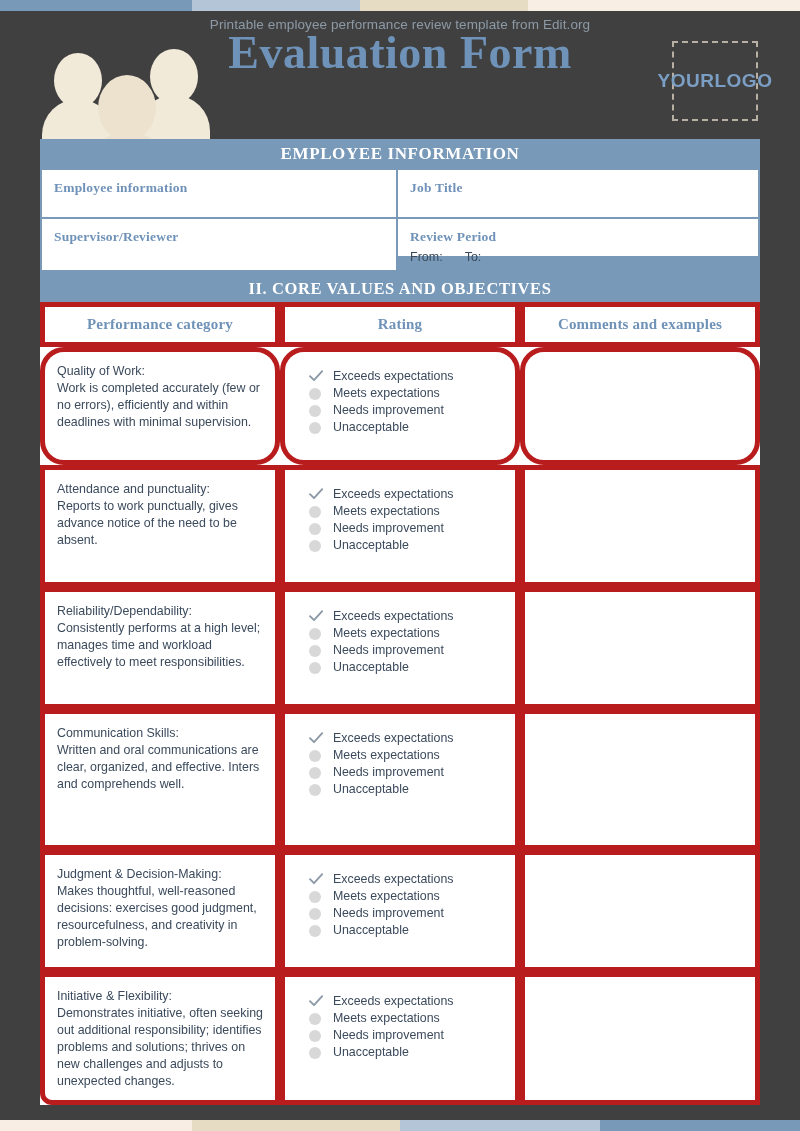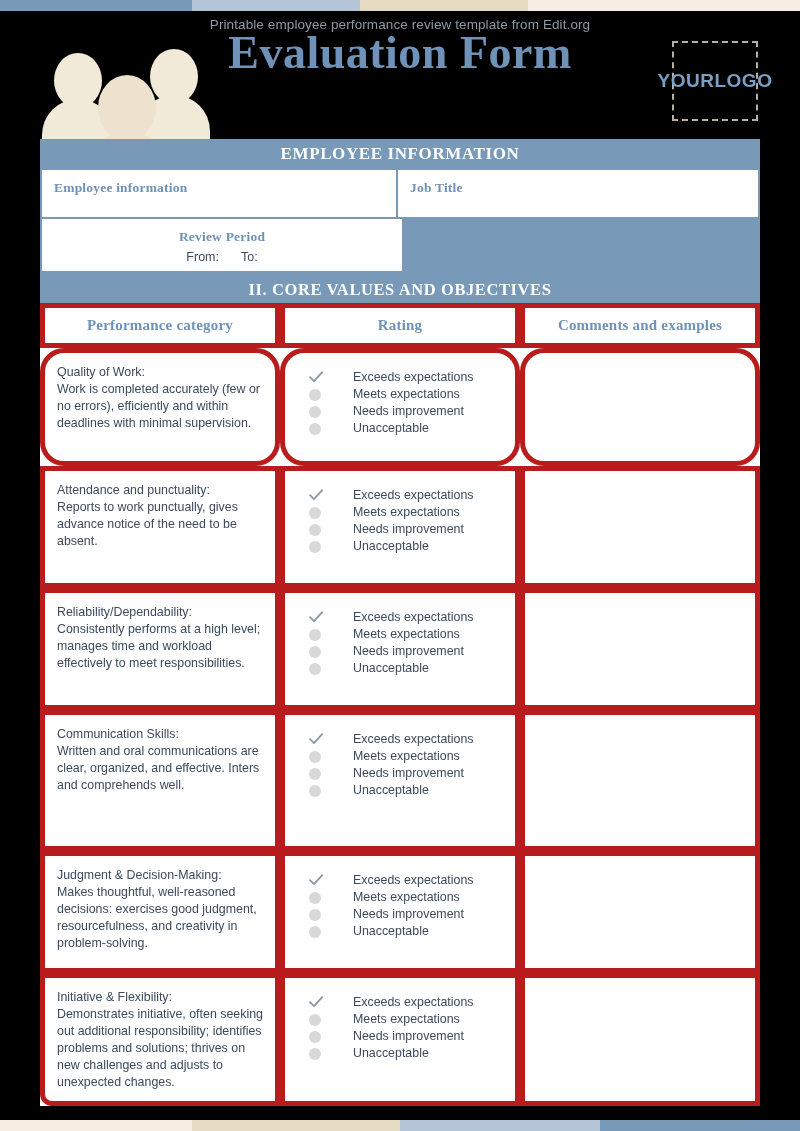--- a/index.html
+++ b/index.html
@@ -27,21 +27,21 @@
   .edge-bar.bottom { bottom: 0; }
   .edge-seg { height: 100%; }
 
   
   .page {
     position: absolute;
     top: 11px;
     left: 0;
     width: 800px;
     height: 1109px;
-    background: #000000;
+    background: #404040;
   }
 
   
   .header {
     position: relative;
     height: 128px;
   }
   .tagline {
     position: absolute;
     top: 6px;
@@ -146,21 +146,21 @@
     box-sizing: border-box;
   }
   .info-cell {
     background: #ffffff;
     box-sizing: border-box;
     padding: 10px 12px;
   }
   .info-cell.a { width: 354px; height: 47px; }
   .info-cell.b { width: 360px; height: 47px; }
   .info-cell.c { width: 354px; height: 51px; }
-  .info-cell.d { width: 360px; height: 52px; text-align: center; }
+  .info-cell.d { width: 360px; height: 37px; }
   .info-label {
     font-family: "Liberation Serif", serif;
     font-weight: bold;
     font-size: 13.5px;
     color: #6f92b8;
     letter-spacing: .2px;
   }
   .info-sub {
     margin-top: 5px;
     font-size: 12.5px;
@@ -203,21 +203,20 @@
     line-height: 17px;
     color: #3b4a5c;
   }
   .rate-cell { padding: 16px 10px 10px 22px; }
 
   .opt {
     display: flex;
     align-items: flex-end;
     height: 17px;
     margin-bottom: 0px;
-    gap: 20px;
   }
   .mark {
     width: 18px;
     height: 17px;
     flex: 0 0 18px;
     position: relative;
     margin-right: 8px;
   }
   .dot {
     position: absolute;
@@ -308,20 +307,23 @@
   <div class="form">
 
     <div class="band info">EMPLOYEE INFORMATION</div>
 
     <div class="info-grid">
       <div class="info-cell a">
         <div class="info-label">Employee information</div>
       </div>
       <div class="info-cell b">
         <div class="info-label">Job Title</div>
+      </div>
+      <div class="info-cell c">
+        <div class="info-label">Supervisor/Reviewer</div>
       </div>
       <div class="info-cell d">
         <div class="info-label">Review Period</div>
         <div class="info-sub">
           <span>From:</span><span class="gap"></span><span>To:</span>
         </div>
       </div>
     </div>
     <div class="info-spacer"></div>
 

